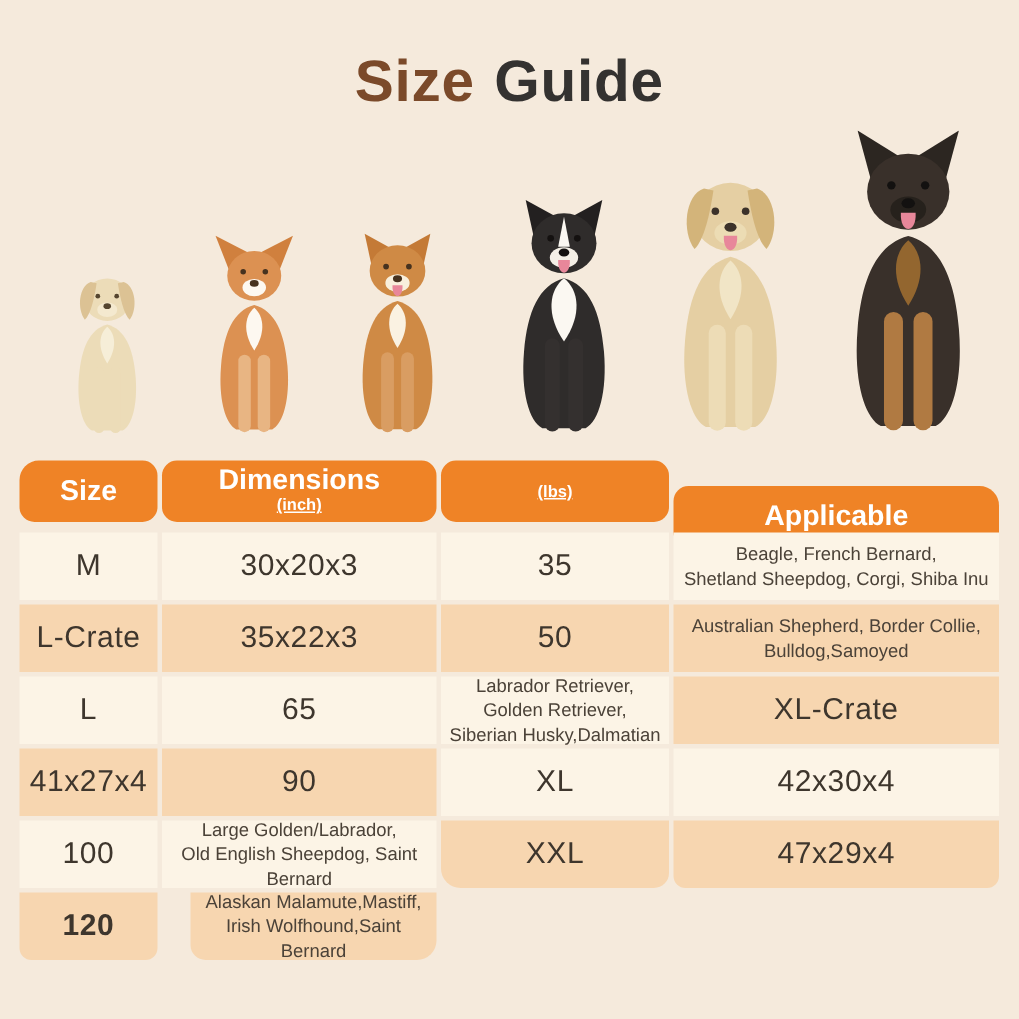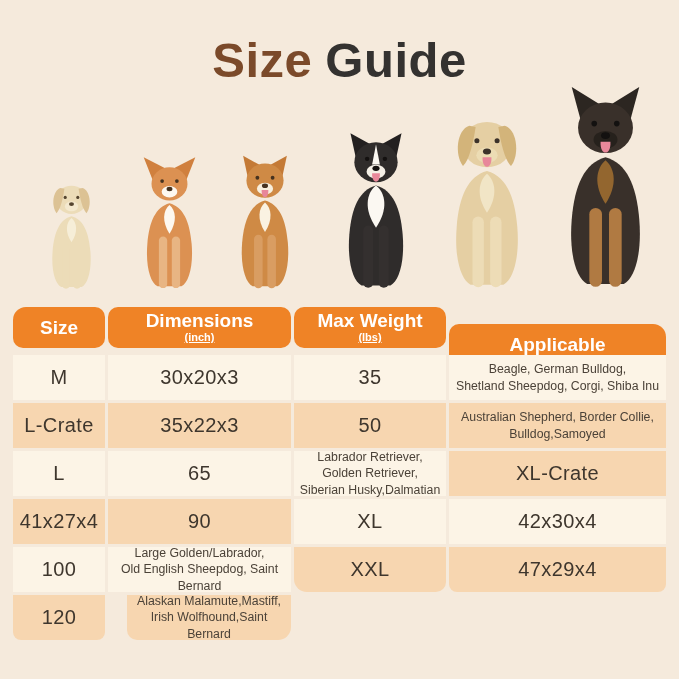--- a/index.html
+++ b/index.html
@@ -12,21 +12,21 @@
     position:relative;
     width:679px;height:679px;
     margin:0 auto;
     background:var(--background,#f5eadc);
     overflow:hidden;
   }
   
   .title{
     position:absolute;top:34px;left:0;right:0;
     text-align:center;
-    font-size:49px;font-weight:bold;letter-spacing:.5px;
+    font-size:39px;font-weight:bold;letter-spacing:.5px;
     line-height:1.1;
   }
   .title .word-size{color:var(--title-brown,#7b4a2a);margin-right:13px;}
   .title .word-guide{color:var(--title-dark,#343230);}
   
   .dog-row{position:absolute;left:0;top:0;width:679px;height:291px;}
   .dog-row svg{position:absolute;bottom:0;display:block;}
   .dog-puppy   {left:36px; width:71px; height:114px;}
   .dog-corgi   {left:128px;width:83px; height:134px;}
   .dog-shiba   {left:222px;width:86px; height:138px;}
@@ -209,32 +209,31 @@
   <div class="size-table">
 
     <div class="hcell first">
       <div class="h-main">Size</div>
     </div>
     <div class="hcell">
       <div class="h-main">Dimensions</div>
       <div class="h-sub">(inch)</div>
     </div>
     <div class="hcell">
-      <div class="h-main">Max Weight</div>
       <div class="h-sub">(lbs)</div>
     </div>
     <div class="hcell last">
       <div class="h-main">Applicable</div>
     </div>
 
     <div class="cell light big c1">M</div>
     <div class="cell light big c2">30x20x3</div>
     <div class="cell light big c3">35</div>
     <div class="cell light applicable c4">
-      <div>Beagle, German Bulldog,</div>
+      <div>Beagle, French Bernard,</div>
       <div>Shetland Sheepdog, Corgi, Shiba Inu</div>
     </div>
 
     <div class="cell peach big c1">L-Crate</div>
     <div class="cell peach big c2">35x22x3</div>
     <div class="cell peach big c3">50</div>
     <div class="cell peach applicable c4">
       <div>Australian Shepherd, Border Collie,</div>
       <div>Bulldog,Samoyed</div>
     </div>
@@ -253,20 +252,20 @@
     <div class="cell light big c1">XL</div>
     <div class="cell light big c2">42x30x4</div>
     <div class="cell light big c3">100</div>
     <div class="cell light applicable c4">
       <div>Large Golden/Labrador,</div>
       <div>Old English Sheepdog, Saint Bernard</div>
     </div>
 
     <div class="cell peach big c1 row-last-c1" style="border-radius:0 0 10px 13px;">XXL</div>
     <div class="cell peach big c2" style="border-radius:0 0 8px 8px;text-align:center;">47x29x4</div>
-    <div class="cell peach big c3" style="border-radius:0 0 8px 8px;">120</div>
+    <div class="cell peach big c3" style="border-radius:0 0 8px 8px;font-weight:bold;">120</div>
     <div class="cell peach applicable c4" style="border-radius:0 0 13px 10px;margin-left:19px;">
       <div>Alaskan Malamute,Mastiff,</div>
       <div>Irish Wolfhound,Saint Bernard</div>
     </div>
 
   </div>
 </div>
 
 </body></html>

